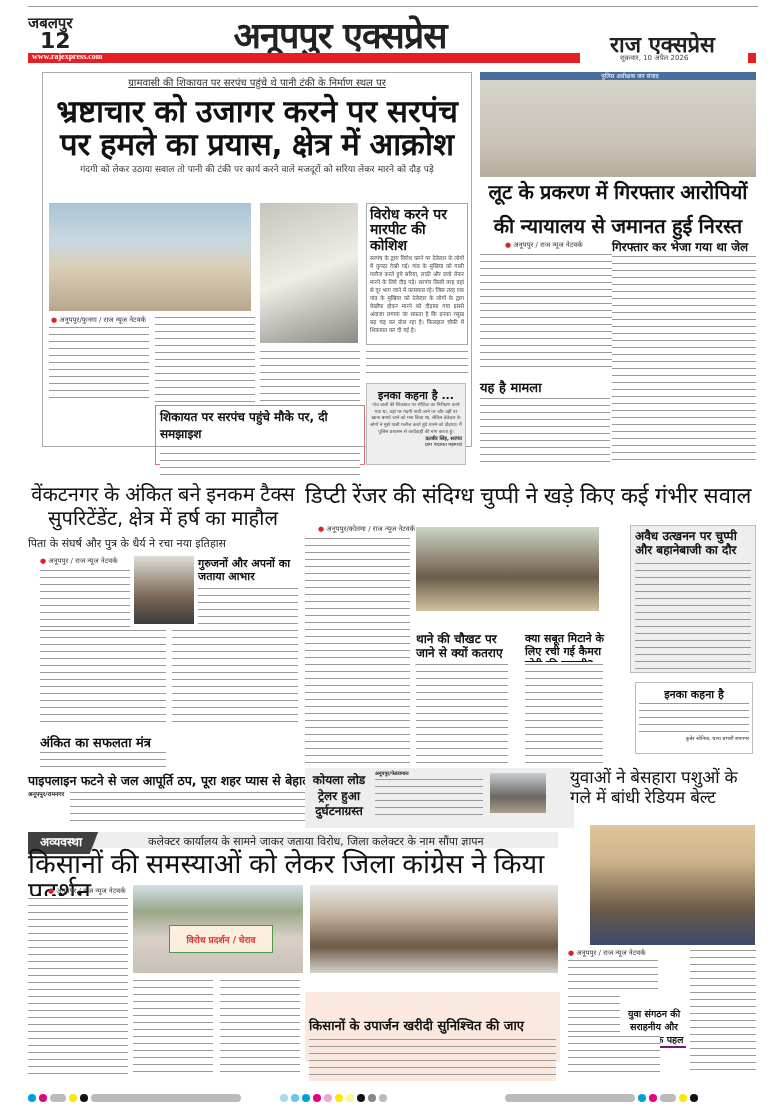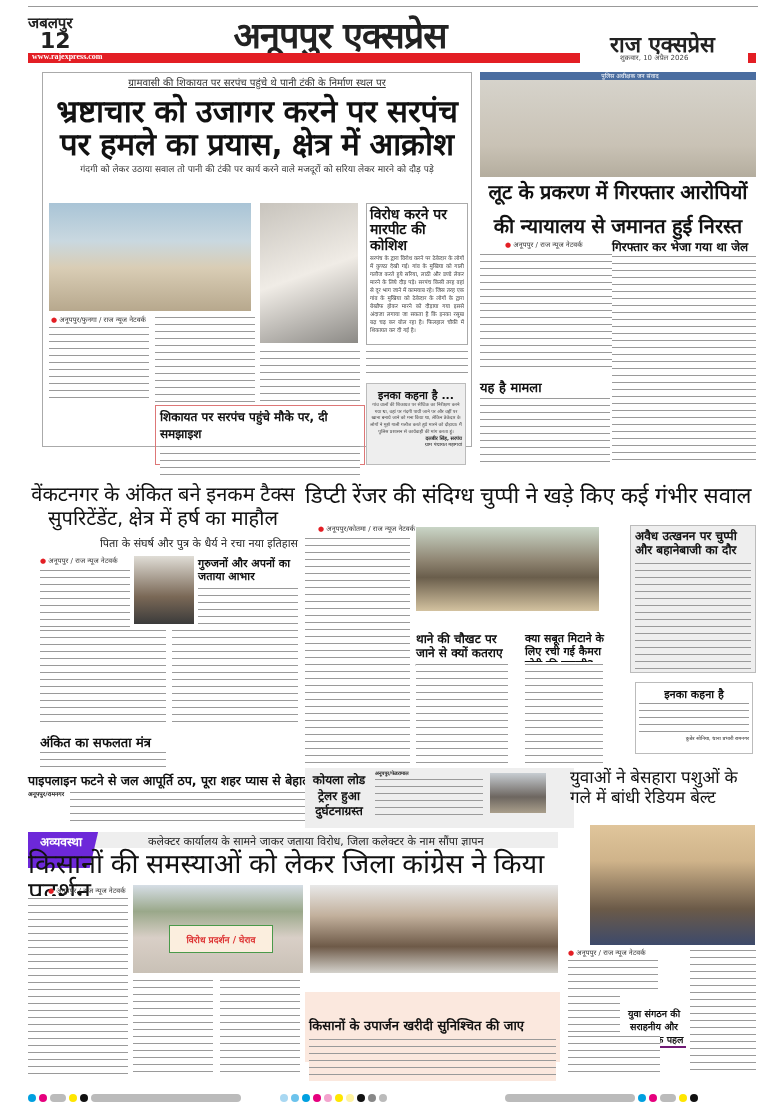--- a/index.html
+++ b/index.html
@@ -22,21 +22,21 @@
   .photo { background: linear-gradient(135deg, #b8b0a0, #d9d3c6 40%, #8c8273); padding-left: 24px; }
   .text-lines { background: repeating-linear-gradient(#fff 0, #fff 2px, #9a9a9a 2px, #9a9a9a 3px, #fff 3px, #fff 7px); }
   .byline { font-size: 7px; color: #333; }
   .byline::before { content: "● "; color: #e31e24; }
   .sidebox { background: #eee; border: 1px solid #bbb; }
   .pink { background: #fbe8de; }
   .small-h { font-weight: 900; color: #111; }
   .cmyk { display: flex; gap: 3px; align-items: center; }
   .dot { width: 8px; height: 8px; border-radius: 50%; }
   .pill { height: 8px; border-radius: 4px; background: #bbb; }
-  .tag-red { background: #6d28d9; color: #fff; font-size: 12px; font-weight: bold; padding: 1px 16px 18px 12px; clip-path: polygon(0 0, 100% 0, 88% 100%, 0 100%); }
+  .tag-red { background: #404040; color: #fff; font-size: 12px; font-weight: bold; padding: 1px 16px 4px 12px; clip-path: polygon(0 0, 100% 0, 88% 100%, 0 100%); }
 </style>
 </head>
 <body>
 
 <div class="abs masthead-top"></div>
 <div class="abs city">जबलपुर</div>
 <div class="abs pageno">12</div>
 <div class="abs paper-title">अनूपपुर एक्सप्रेस</div>
 <div class="abs brand">राज एक्सप्रेस</div>
 <div class="abs redbar">
@@ -80,21 +80,21 @@
 <div class="abs hl" style="left:480px;top:216px;width:276px;font-size:20px;text-align:center;">की न्यायालय से जमानत हुई निरस्त</div>
 <div class="abs byline" style="left:505px;top:240px;">अनूपपुर / राज न्यूज नेटवर्क</div>
 <div class="abs text-lines" style="left:480px;top:252px;width:135px;height:120px;"></div>
 <div class="abs small-h" style="left:612px;top:238px;font-size:12px;">गिरफ्तार कर भेजा गया था जेल</div>
 <div class="abs text-lines" style="left:612px;top:254px;width:144px;height:210px;"></div>
 <div class="abs small-h" style="left:480px;top:378px;font-size:13px;">यह है मामला</div>
 <div class="abs text-lines" style="left:480px;top:396px;width:130px;height:68px;"></div>
 
 <div class="abs hl" style="left:28px;top:484px;width:270px;font-size:20px;text-align:center;font-weight:normal;">वेंकटनगर के अंकित बने इनकम टैक्स</div>
 <div class="abs hl" style="left:28px;top:508px;width:270px;font-size:20px;text-align:center;font-weight:normal;">सुपरिटेंडेंट, क्षेत्र में हर्ष का माहौल</div>
-<div class="abs" style="left:28px;top:535px;width:270px;font-size:11px;text-align:right;">पिता के संघर्ष और पुत्र के धैर्य ने रचा नया इतिहास</div>
+<div class="abs" style="left:28px;top:535px;width:270px;font-size:11px;text-align:left;">पिता के संघर्ष और पुत्र के धैर्य ने रचा नया इतिहास</div>
 <div class="abs byline" style="left:40px;top:556px;">अनूपपुर / राज न्यूज नेटवर्क</div>
 <div class="abs text-lines" style="left:40px;top:568px;width:90px;height:62px;"></div>
 <div class="abs photo" style="left:134px;top:556px;width:60px;height:68px;background:linear-gradient(180deg,#e0ddd6,#7a6856 60%,#3b3b3b);"></div>
 <div class="abs small-h" style="left:198px;top:558px;width:100px;font-size:11px;line-height:1.15;">गुरुजनों और अपनों का जताया आभार</div>
 <div class="abs text-lines" style="left:198px;top:586px;width:100px;height:40px;"></div>
 <div class="abs text-lines" style="left:40px;top:628px;width:126px;height:96px;"></div>
 <div class="abs text-lines" style="left:172px;top:628px;width:126px;height:96px;"></div>
 <div class="abs small-h" style="left:40px;top:733px;font-size:13px;">अंकित का सफलता मंत्र</div>
 <div class="abs text-lines" style="left:40px;top:750px;width:126px;height:18px;"></div>
 

